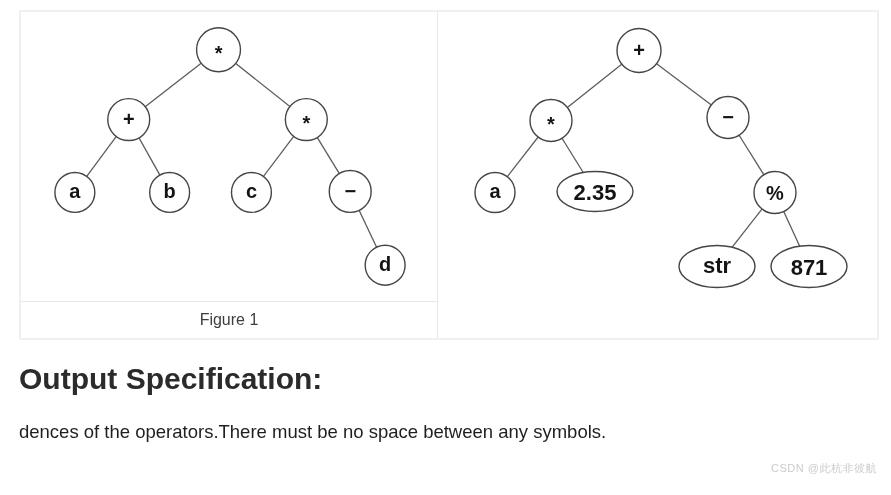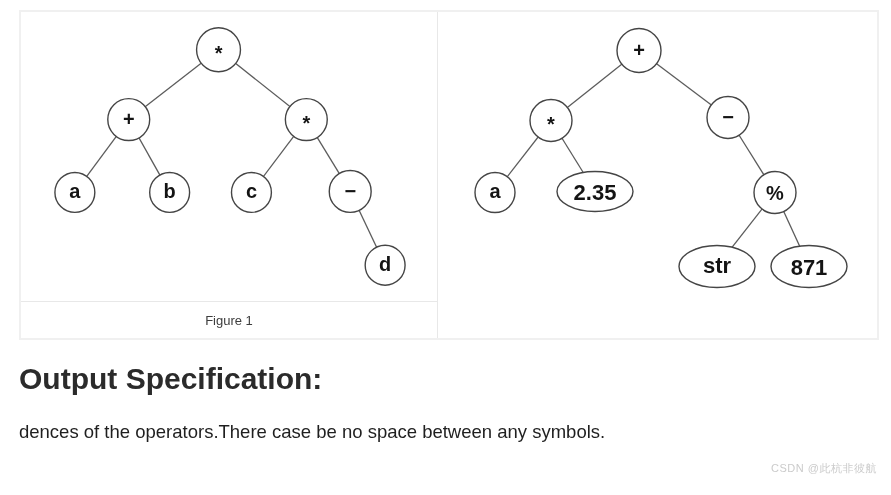--- a/index.html
+++ b/index.html
@@ -35,21 +35,21 @@
     overflow: hidden;
   }
   .cell.left-col {
     border-right: 1px solid #e8e8e8;
   }
   .cell.caption {
     border-top: 1px solid #e8e8e8;
     display: flex;
     align-items: center;
     justify-content: center;
-    font-size: 13px;
+    font-size: 16px;
     color: #3d3d3d;
   }
   .tree-svg {
     display: block;
     width: 100%;
     height: 100%;
   }
   .tree-svg line {
     stroke: #5c5c5c;
     stroke-width: 1.3;
@@ -153,18 +153,18 @@
           <ellipse cx="371" cy="254" rx="38" ry="21"></ellipse>
           <text x="371" y="262" font-size="22">871</text>
         </svg>
     </div>
     <div class="cell caption left-col">Figure 1</div>
   </div>
 
   <h2 class="heading">Output Specification:</h2>
 
   <div class="para">
-    <div>dences of the operators.There case be no space between any symbols.</div>
+    <div>dences of the operators.There must be no space between any symbols.</div>
   </div>
 
   <div class="watermark">CSDN @此杭非彼航</div>
 
 </div>
 
 </body></html>

